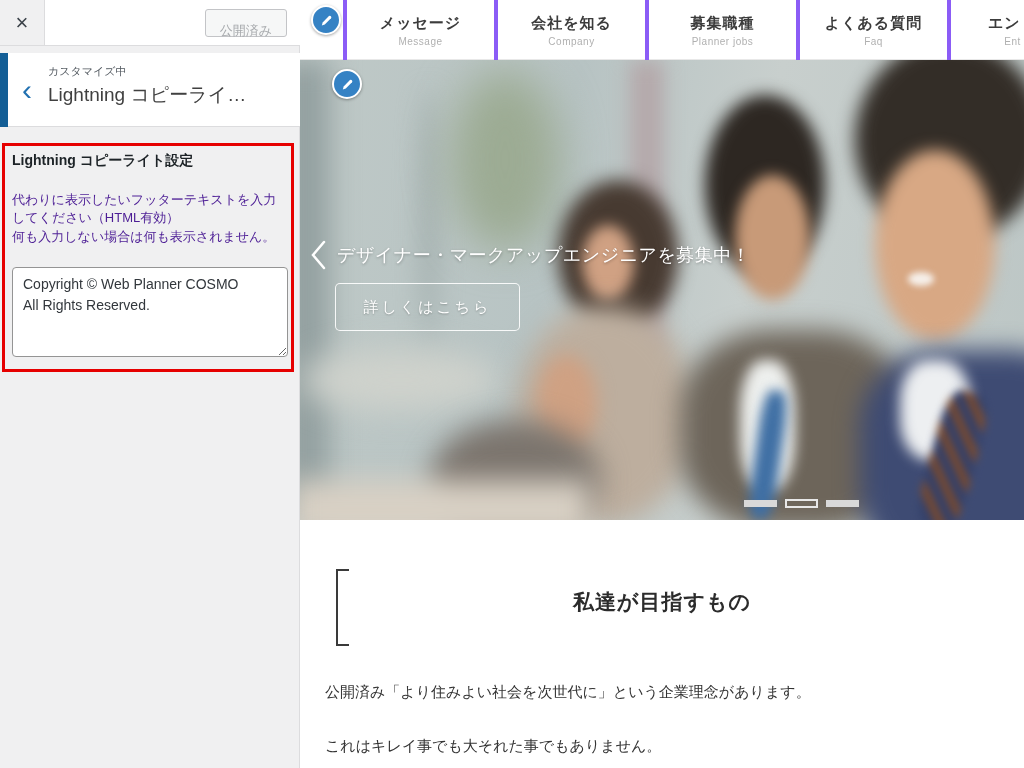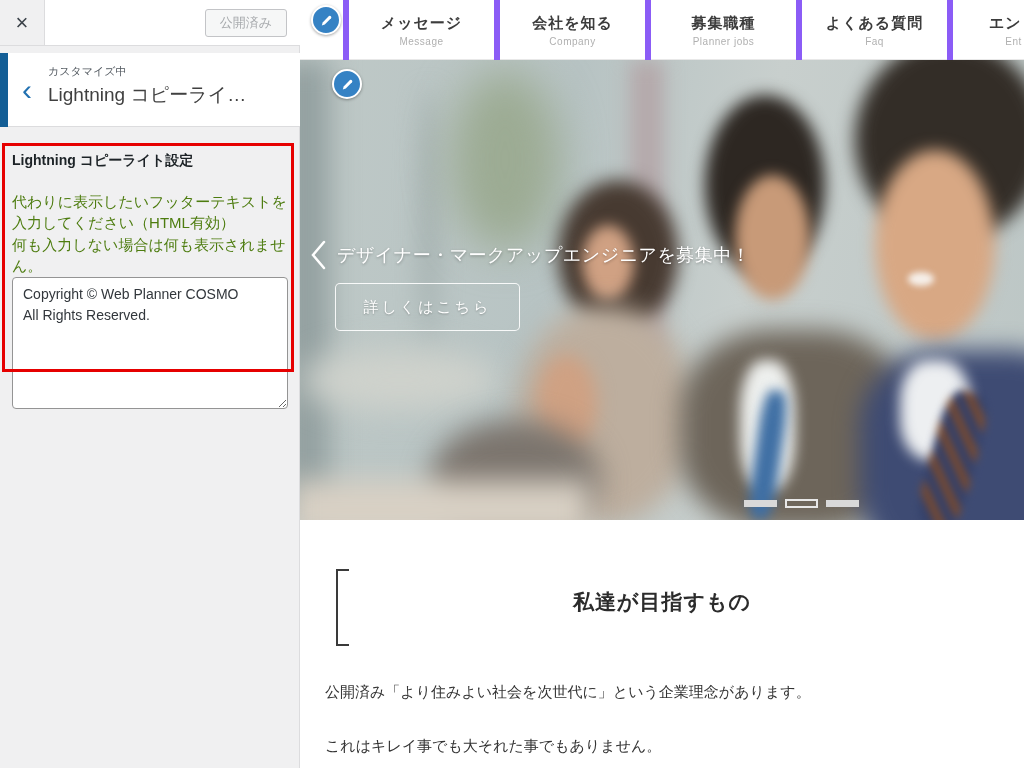--- a/index.html
+++ b/index.html
@@ -8,51 +8,51 @@
   .app { position:relative; width:1024px; height:768px; }
 
   
   .sidebar { position:absolute; left:0; top:0; width:300px; height:768px;
              background:#f0f0f1; border-right:1px solid #dcdcde; }
   .topbar { position:absolute; left:0; top:0; width:300px; height:46px;
             background:#fff; border-bottom:1px solid #dcdcde; }
   .close-btn { position:absolute; left:0; top:0; width:45px; height:45px;
                background:#f0f0f1; border:none; border-right:1px solid #dcdcde;
                font-size:22px; color:#3c434a; cursor:pointer; line-height:45px; text-align:center; }
-  .publish-btn { position:absolute; right:13px; top:9px; height:28px; padding:4px 14px;
+  .publish-btn { position:absolute; right:13px; top:9px; height:28px; padding:12px 14px;
                  background:#f6f7f7; border:1px solid #c3c4c7; border-radius:3px;
                  color:#a7aaad; font-size:13px; cursor:default; }
   .panel-header { position:absolute; left:0; top:53px; width:300px; height:74px;
                   background:#fff; border-bottom:1px solid #dcdcde; }
   .accent-strip { position:absolute; left:0; top:0; width:8px; height:74px; background:#135e96; }
   .back-btn { position:absolute; left:8px; top:0; width:38px; height:74px;
               background:transparent; border:none; color:#2271b1; font-size:30px;
               line-height:70px; cursor:pointer; text-align:center; }
   .panel-titles { position:absolute; left:48px; top:11px; width:245px; }
   .breadcrumb { display:block; font-size:11px; color:#50575e; margin-bottom:3px; }
   .panel-title { font-size:19px; font-weight:400; color:#404040; white-space:nowrap; overflow:hidden; }
 
   .control-section { position:absolute; left:12px; top:152px; width:276px; }
   .section-heading { font-size:14px; font-weight:700; color:#1d2327; margin-bottom:21px; }
-  .section-desc { font-size:15px; color:#4d7c0f; line-height:1.42; margin-bottom:1px; }
-  .copyright-textarea { width:276px; height:132px; resize:vertical;
+  .section-desc { font-size:13px; color:#4c1d95; line-height:1.42; margin-bottom:21px; }
+  .copyright-textarea { width:276px; height:90px; resize:vertical;
                         border:1px solid #949494; border-radius:4px; background:#fff;
                         font-family:"Liberation Sans","DejaVu Sans",sans-serif;
                         font-size:14px; color:#32373c; line-height:1.5; padding:6px 10px; }
   .highlight-box { position:absolute; left:2px; top:143px; width:292px; height:229px;
                    border:3px solid #e60000; pointer-events:none; z-index:50; }
 
   
   .preview { position:absolute; left:300px; top:0; width:724px; height:768px;
              background:#fff; overflow:hidden; }
 
   
   .site-nav { position:absolute; left:0; top:0; width:724px; height:60px;
               background:#fff; border-bottom:1px solid #e8e8e8; display:flex; padding-left:43px; }
-  .nav-item { width:151px; height:60px; border-left:6px solid #8b5cf6; display:flex;
+  .nav-item { width:151px; height:60px; border-left:4px solid #8b5cf6; display:flex;
               flex-direction:column; align-items:center; justify-content:center;
               text-decoration:none; cursor:pointer; flex:none; }
   .nav-item .jp { font-size:15px; font-weight:700; color:#3c3c3c; letter-spacing:1px; }
   .nav-item .en { font-size:10px; color:#b0b0b0; margin-top:3px; letter-spacing:.5px; }
   .nav-item.cut { padding-right:24px; }
 
   .edit-badge { position:absolute; width:30px; height:30px; border-radius:50%;
                 background:#3582c4; border:2px solid #fff; cursor:pointer;
                 box-shadow:0 1px 3px rgba(0,0,0,.35); z-index:40;
                 display:flex; align-items:center; justify-content:center; padding:0; }

